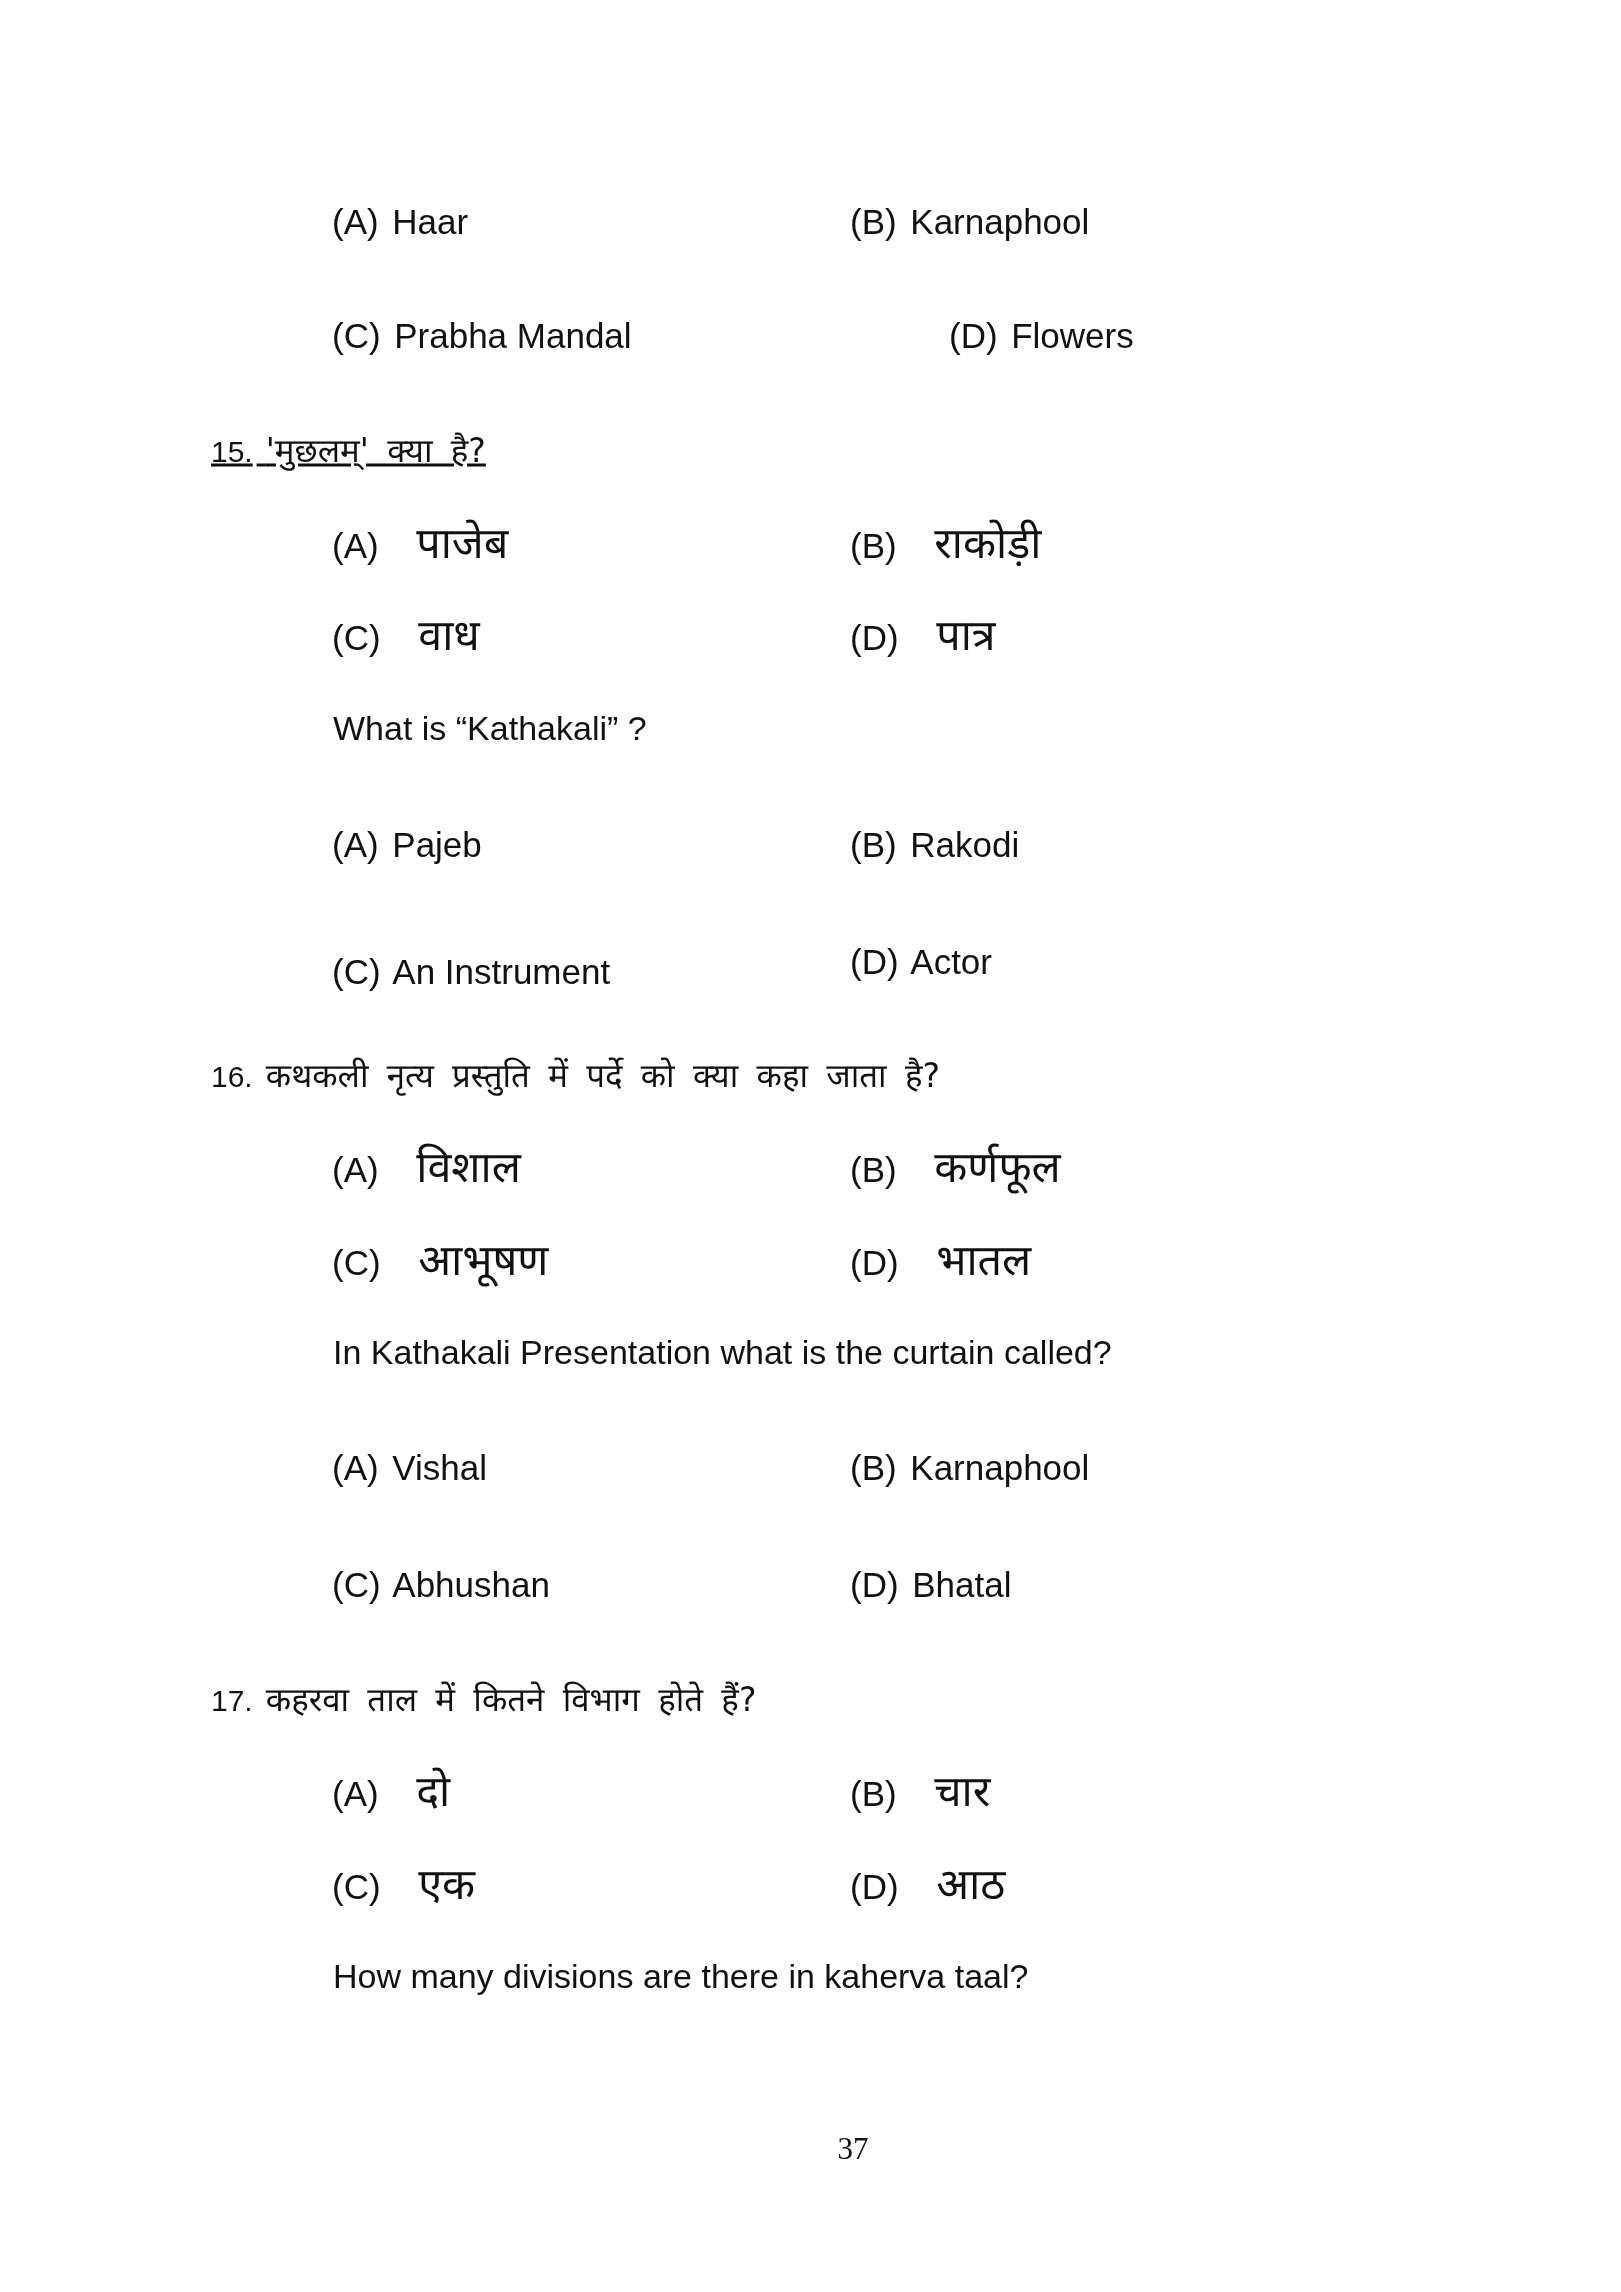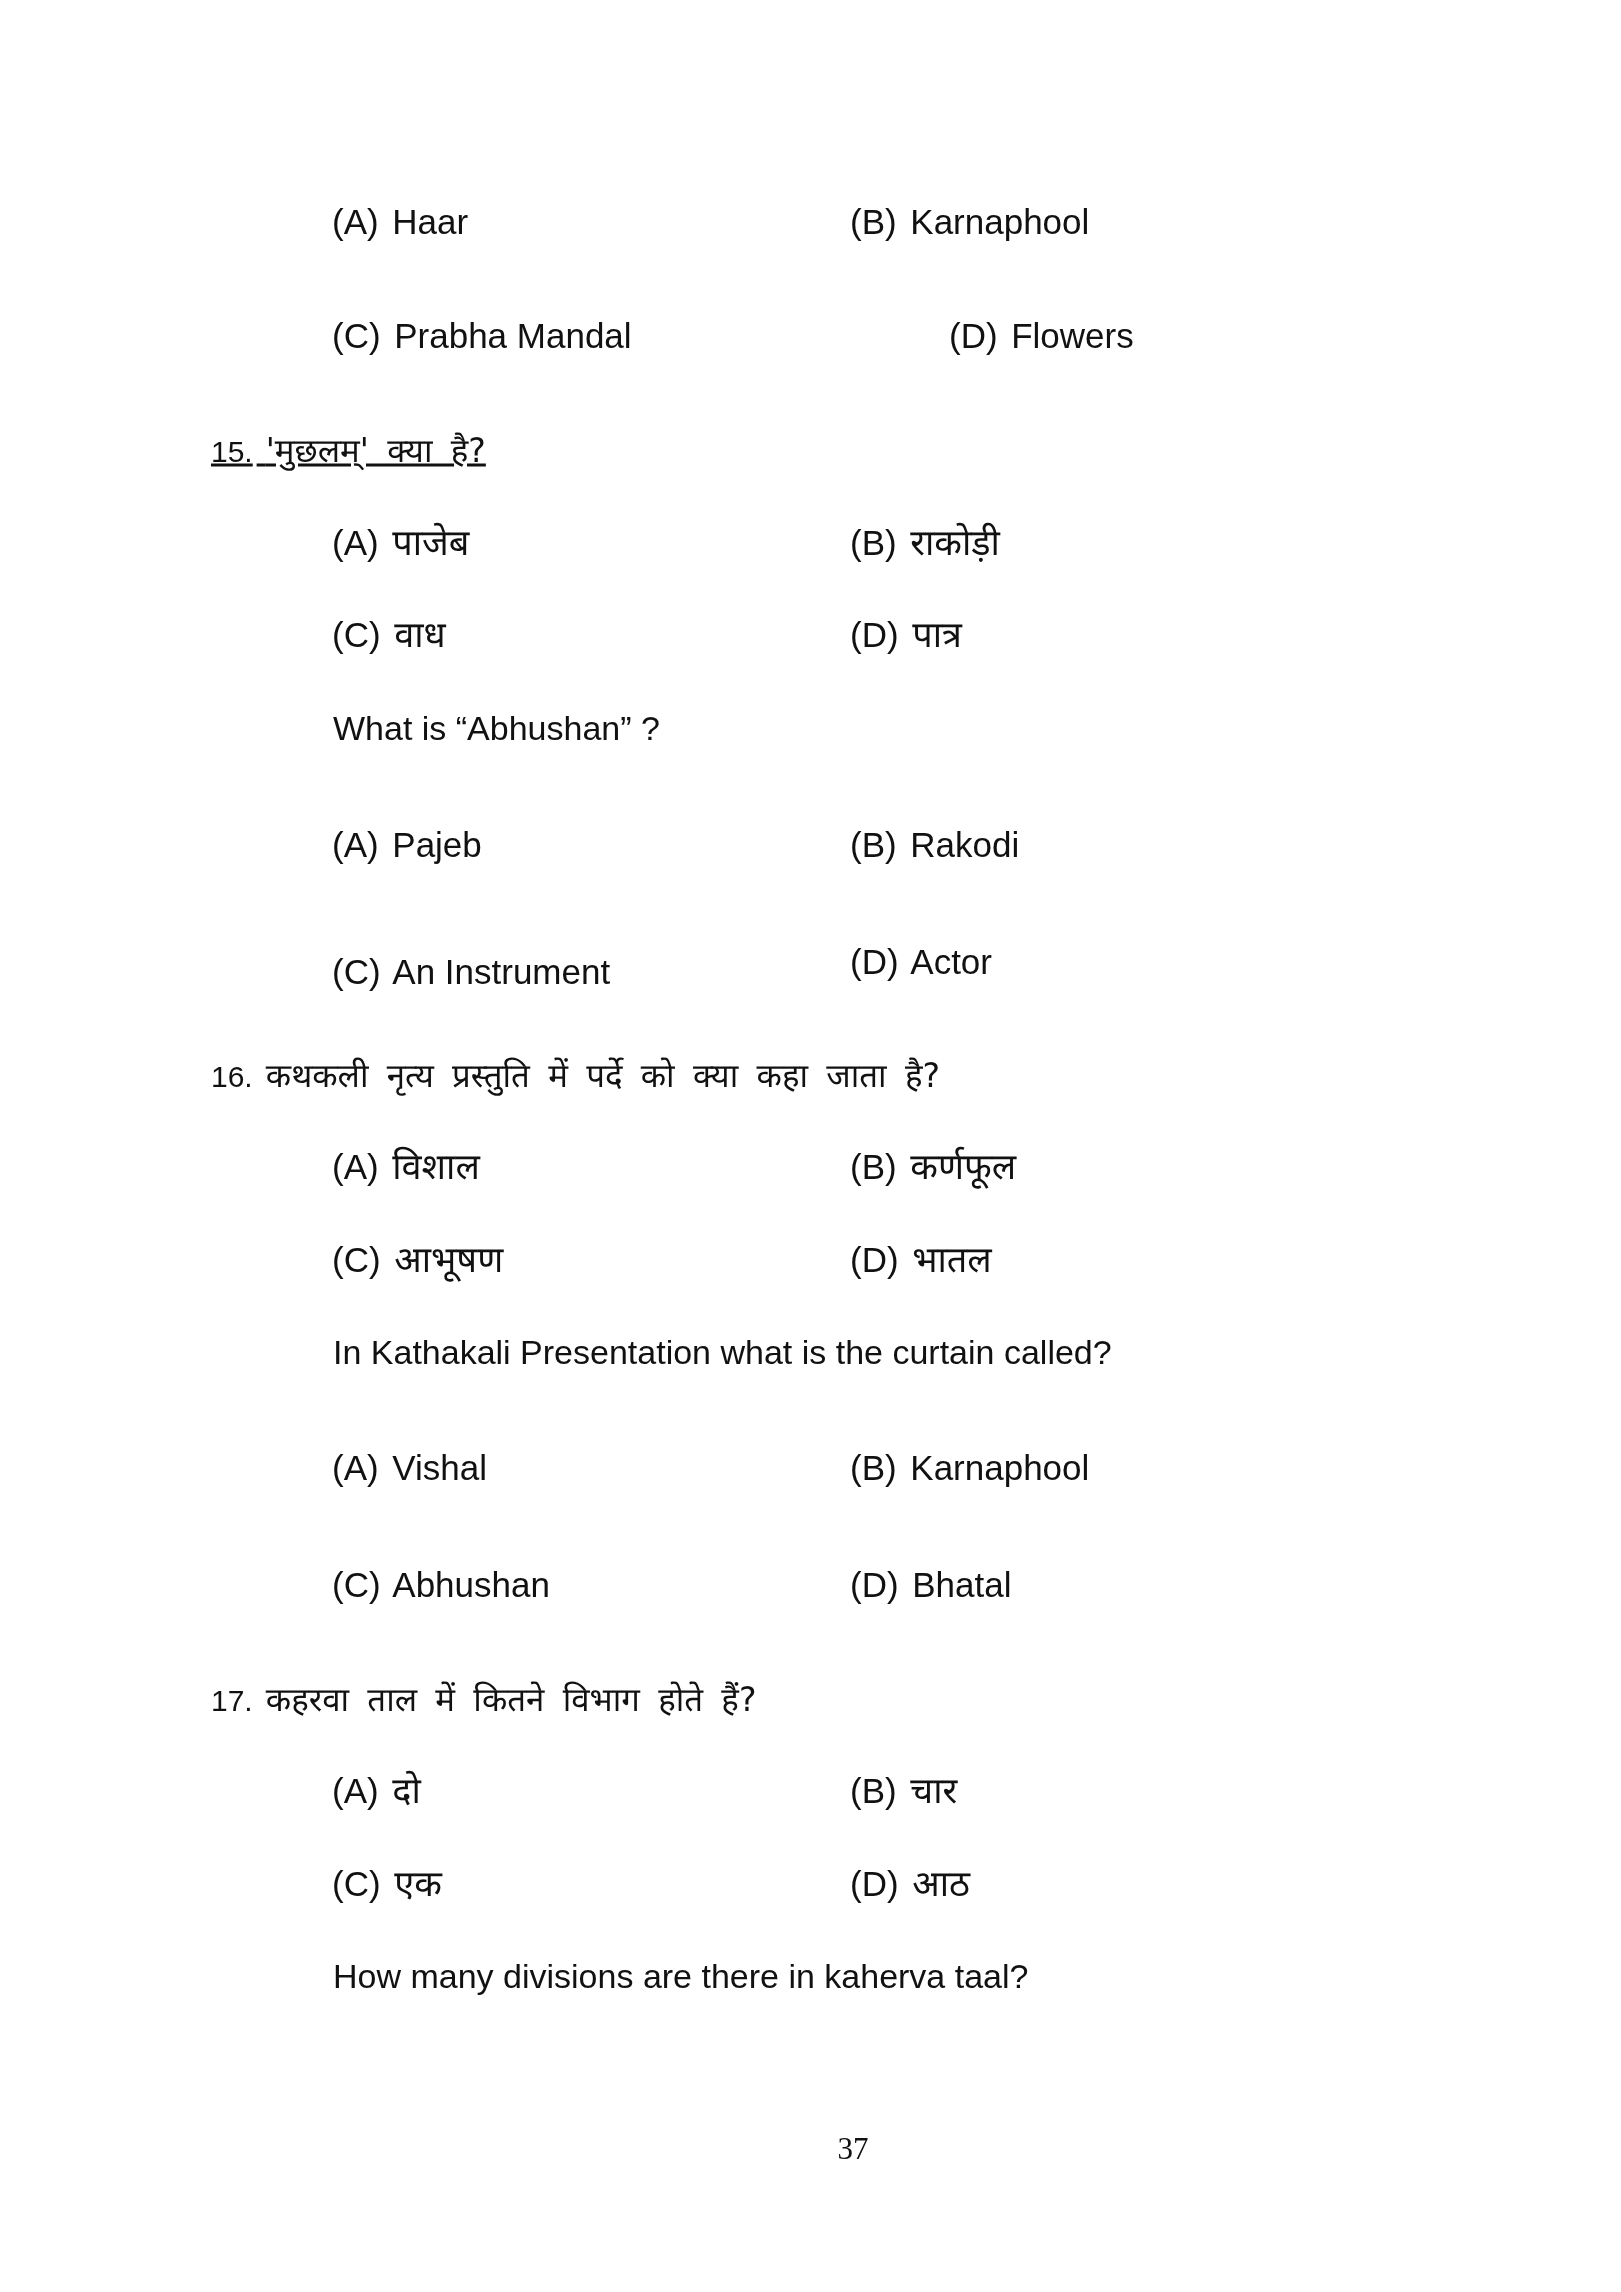--- a/index.html
+++ b/index.html
@@ -36,21 +36,22 @@
     }
     .q-hi .txt {
       font-family: "DejaVu Sans", "Liberation Sans", sans-serif;
       word-spacing: 7.8px;
     }
     .opt .lbl {
       margin-right: 3.9px;
     }
     .opt .hi {
       font-family: Liberation Serif, serif;
-      font-size: 36px;
+      font-size: 43px;
+      margin-left: 24px;
     }
     .page-num {
       position: absolute;
       font-family: "Liberation Serif", "DejaVu Serif", serif;
       font-size: 31px;
       transform: translate(-50%, -50%);
     }
     .colA { left: 332px; }
     .colB { left: 850px; }
     .colD-shift { left: 949px; }
@@ -90,21 +91,21 @@
   <span class="hi">राकोड़ी</span>
 </div>
 <div class="line opt colA" style="top:635px;">
   <span class="lbl">(C)</span>
   <span class="hi">वाध</span>
 </div>
 <div class="line opt colB" style="top:635px;">
   <span class="lbl">(D)</span>
   <span class="hi">पात्र</span>
 </div>
-<div class="line q-en qen-left" style="top:728px;">What is “Abhushan” ?</div>
+<div class="line q-en qen-left" style="top:728px;">What is “Kathakali” ?</div>
 <div class="line opt colA" style="top:844px;">
   <span class="lbl">(A)</span>
   <span>Pajeb</span>
 </div>
 <div class="line opt colB" style="top:844px;text-align:right;">
   <span class="lbl">(B)</span>
   <span>Rakodi</span>
 </div>
 <div class="line opt colA" style="top:971px;">
   <span class="lbl">(C)</span>

